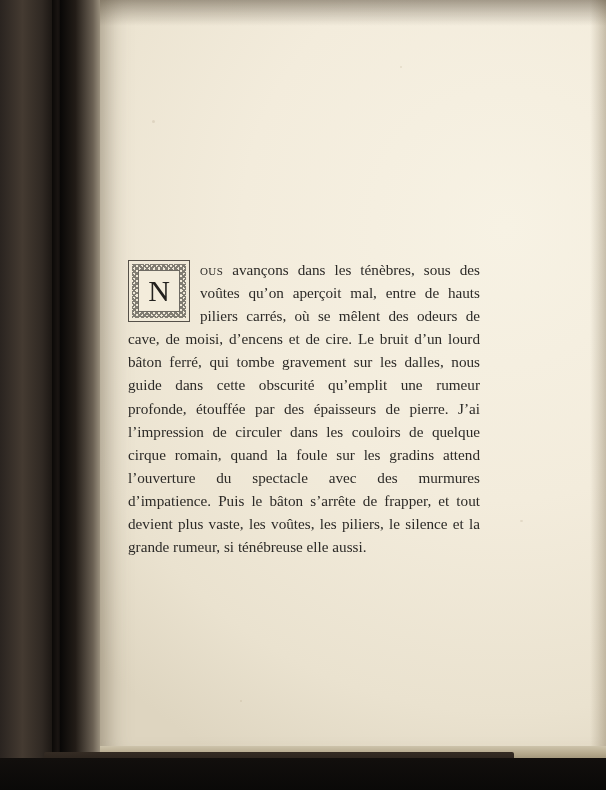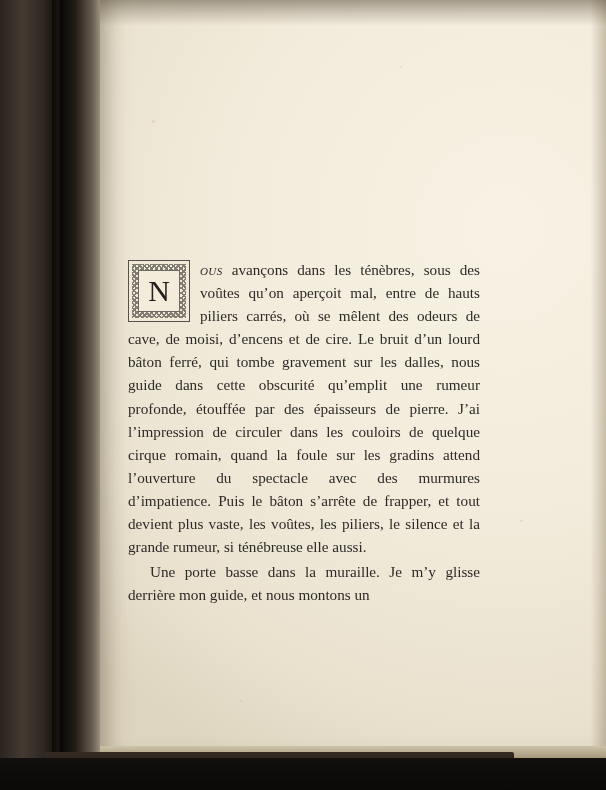--- a/index.html
+++ b/index.html
@@ -176,21 +176,20 @@
     font-family: "Liberation Serif", serif;
     font-size: 30px;
     line-height: 1;
     color: #23211e;
     z-index: 2;
   }
 
   .smallcaps {
     font-variant: small-caps;
     letter-spacing: 0.4px;
-    font-style: italic;
   }
 
   
   .speck {
     position: absolute;
     border-radius: 50%;
     background: rgba(140,120,86,0.16);
     pointer-events: none;
   }
 </style>
@@ -212,20 +211,19 @@
     <span class="speck" style="left:420px; top:520px; width:3px; height:2px;"></span>
     <span class="speck" style="left:140px; top:700px; width:2px; height:2px;"></span>
   </div>
 
   <div class="page-top-shadow"></div>
 
   <div class="textblock">
     <p class="para"><span class="initial">
           <span class="glyph">N</span>
         </span><span class="smallcaps">ous</span><span> avançons dans les ténèbres, sous des voûtes qu’on aperçoit mal, entre de hauts piliers carrés, où se mêlent des odeurs de cave, de moisi, d’encens et de cire. Le bruit d’un lourd bâton ferré, qui tombe gravement sur les dalles, nous guide dans cette obscurité qu’emplit une rumeur profonde, étouffée par des épaisseurs de pierre. J’ai l’impression de circuler dans les couloirs de quelque cirque romain, quand la foule sur les gradins attend l’ouverture du spectacle avec des murmures d’impatience. Puis le bâton s’arrête de frapper, et tout devient plus vaste, les voûtes, les piliers, le silence et la grande rumeur, si ténébreuse elle aussi.</span></p>
-    <p class="para">Une porte basse dans la muraille. Je m’y glisse derrière mon guide, et nous montons un</p>
   </div>
 
   <div class="bottom-stack"></div>
   <div class="bottom-board"></div>
   <div class="ribbon"></div>
   <div class="bottom-leather"></div>
 </div>
 
 </body></html>

